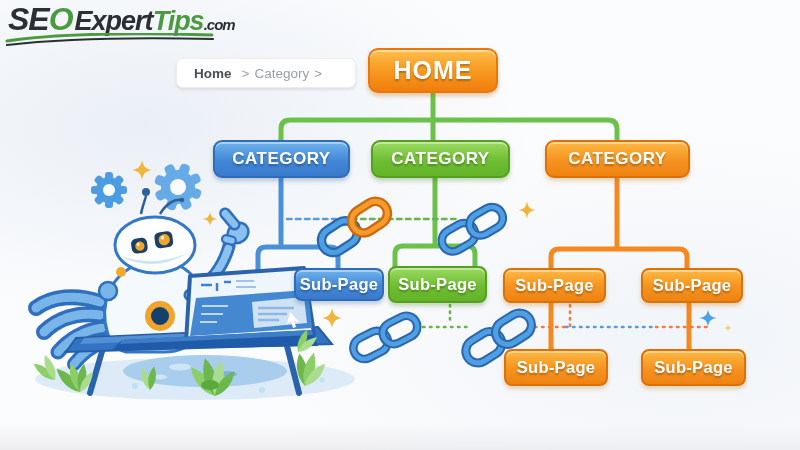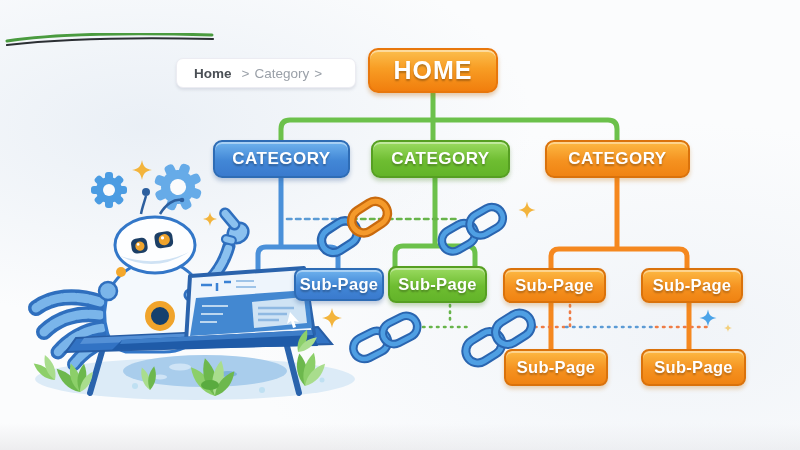--- a/index.html
+++ b/index.html
@@ -263,20 +263,23 @@
         <use href="#leaf" transform="rotate(-52)" fill="#8ccf69"></use>
         <use href="#leaf" transform="rotate(-22)" fill="#a9dd8d"></use>
       </g>
       <circle cx="135" cy="386" r="3" fill="#bfe0f2"></circle>
       <circle cx="262" cy="390" r="3" fill="#bfe0f2"></circle>
       <circle cx="322" cy="380" r="2.5" fill="#bfe0f2"></circle>
       <ellipse cx="210" cy="385" rx="9" ry="5" fill="#5aab3f"></ellipse>
     </g>
   </svg>
 
+  <div class="logo">
+    <span class="se">SE</span><span class="o">O</span><span class="expert">Expert</span><span class="tips">Tips</span><span class="com">.com</span>
+  </div>
   <svg class="swoosh" width="212" height="14" viewBox="0 0 212 14">
     <path d="M3 8 Q70 -2 208 2" fill="none" stroke="#4a9b3f" stroke-width="3" stroke-linecap="round"></path>
     <path d="M3 12 Q80 3 209 6" fill="none" stroke="#2b2f33" stroke-width="2.2" stroke-linecap="round"></path>
   </svg>
 
   <div class="breadcrumb">
     <span class="bc-home">Home</span>
     <span class="bc-sep">&gt;</span>
     <span class="bc-cat">Category</span>
     <span class="bc-sep">&gt;</span>

